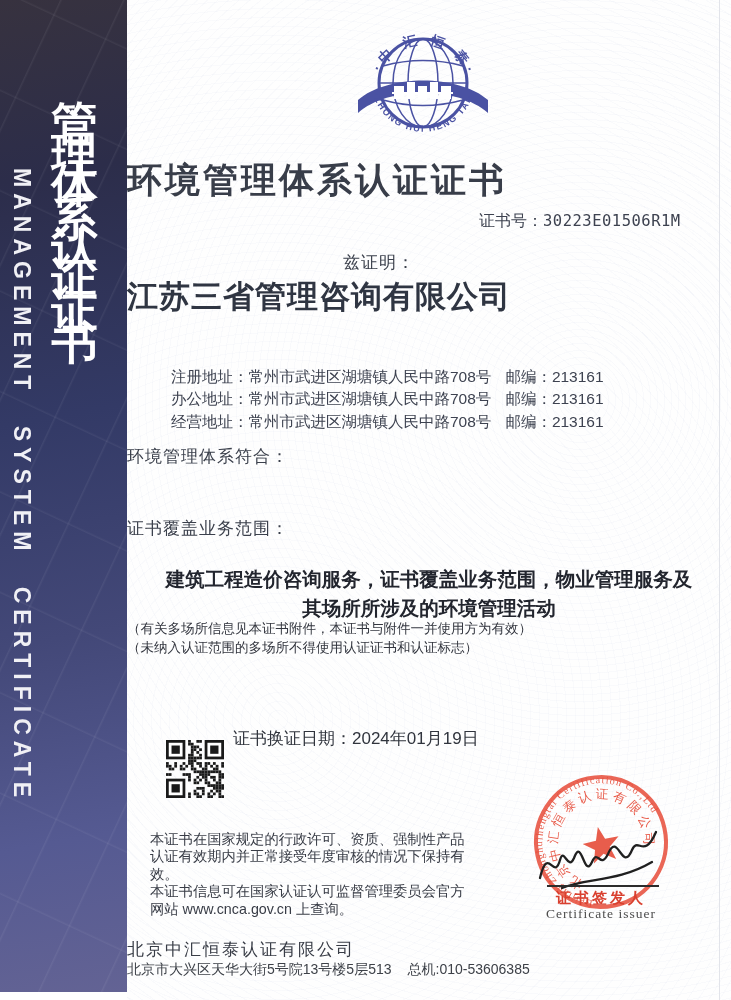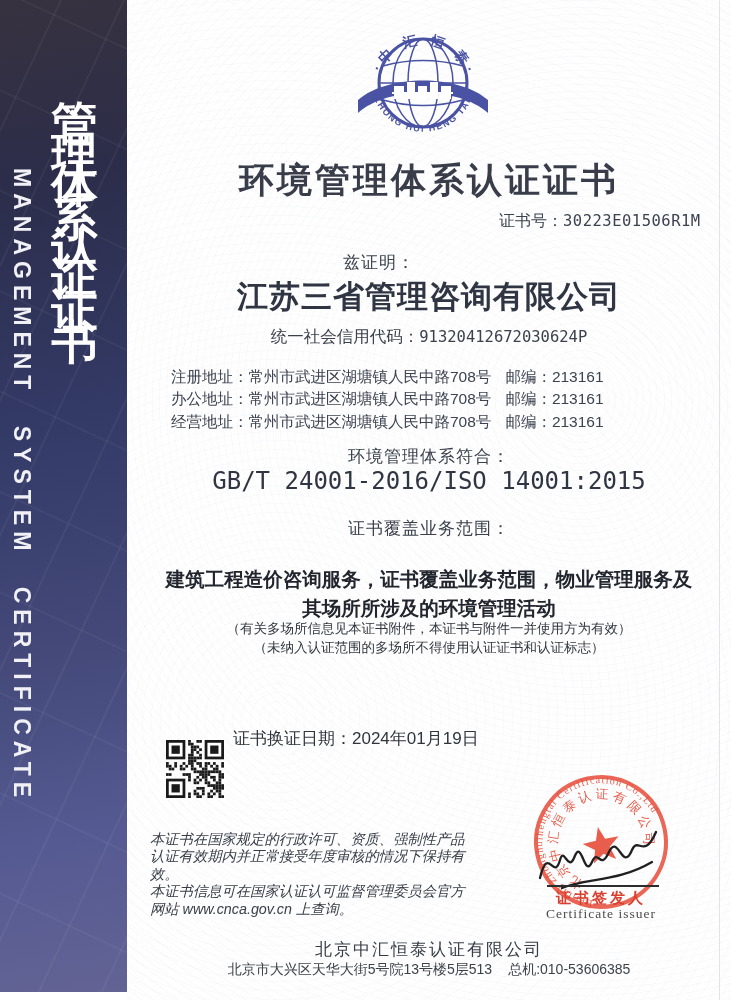--- a/index.html
+++ b/index.html
@@ -23,25 +23,25 @@
 
   
   .content { position:absolute; left:127px; top:0; width:604px; height:1000px;
     background:
       repeating-radial-gradient(circle at 75% 40%, rgba(110,130,190,0.035) 0 1px, transparent 1px 7px),
       repeating-radial-gradient(circle at 25% 72%, rgba(110,130,190,0.03) 0 1px, transparent 1px 9px),
       #fefefe; }
   .scan-line { position:absolute; right:11px; top:0; bottom:0; width:1px; background:#e2e4ea; }
 
   .abs { position:absolute; }
-  .center { left:0; width:604px; text-align:center; }
+  .center { left:0; width:604px; text-align:left; }
 
   .title { top:157px; font-size:35px; font-weight:700; color:#383d49; letter-spacing:3px; }
 
-  .certno { top:211px; left:372px; display:flex; align-items:baseline; font-size:16px; color:#3d4250; }
+  .certno { top:211px; left:352px; display:flex; align-items:baseline; font-size:16px; color:#3d4250; }
   .certno .num { font-family:"DejaVu Sans Mono","Liberation Mono",monospace; font-size:15.5px; letter-spacing:0.5px; }
 
   .intro { top:251px; left:216px; font-size:17px; color:#3b404c; letter-spacing:1px; }
   .company { top:276px; font-size:31px; font-weight:700; color:#2f3542; letter-spacing:1px; }
   .credit { top:326px; font-size:16.5px; color:#3b404c; }
   .credit .num { font-family:"DejaVu Sans Mono","Liberation Mono",monospace; font-size:15.5px; }
 
   .addresses { top:366px; left:44px; font-size:15.5px; color:#3d4250; }
   .addr-row { display:flex; line-height:22.4px;text-align:center; }
   .addr-row .postal-label { margin-left:14px; }
@@ -56,21 +56,21 @@
     font-size:19.5px; line-height:29px; color:#22252e; }
   .scope-note { font-family:"Liberation Serif","DejaVu Serif",serif;
     font-size:13.5px; color:#33363f; }
   .note1 { top:620px; } .note2 { top:639px; }
 
   .qr { left:39px; top:740px; width:58px; height:58px; }
 
   .dates { left:106px; top:727px; display:flex; flex-direction:column; }
   .date-row { display:flex; font-size:17px; color:#30343d; line-height:24.5px; }
 
-  .legal { left:23px; top:831px; width:322px; font-size:14.3px; line-height:17.4px; color:#383c46;font-style:italic; }
+  .legal { left:23px; top:831px; width:322px; font-size:14.3px; line-height:17.4px; color:#383c46; }
 
   .stamp { left:403px; top:771px; width:142px; height:142px; transform:rotate(-12deg); }
   .signature { left:405px; top:816px; width:136px; height:84px; }
   .sig-line { left:420px; top:885px; width:112px; height:2px; background:#2c2c2c; }
   .issuer-cn { left:403px; top:889px; width:142px; text-align:center; color:#d9402f;
     font-size:15px; font-weight:600; letter-spacing:3px; }
   .issuer-en { left:403px; top:906px; width:142px; text-align:center; color:#4c4c4c;
     font-family:"Liberation Serif","DejaVu Serif",serif; font-size:13.5px; letter-spacing:1px; }
 
   .footer-company { top:938px; font-size:17px; color:#383c46; letter-spacing:2px; }
@@ -121,23 +121,20 @@
     </svg>
 
     <div class="abs center title">环境管理体系认证证书</div>
     <div class="abs certno">
       <span>证书号：</span>
       <span class="num">30223E01506R1M</span>
     </div>
 
     <div class="abs intro">兹证明：</div>
     <div class="abs center company">江苏三省管理咨询有限公司</div>
-    <div class="abs center credit">
-      <span>统一社会信用代码：</span><span class="num">91320412672030624P</span>
-    </div>
 
     <div class="abs addresses">
       <div class="addr-row">
         <span>注册地址：</span>
         <span>常州市武进区湖塘镇人民中路708号</span>
         <span class="postal-label">邮编：</span>
         <span>213161</span>
       </div>
       <div class="addr-row">
         <span>办公地址：</span>
@@ -147,21 +144,20 @@
       </div>
       <div class="addr-row">
         <span>经营地址：</span>
         <span>常州市武进区湖塘镇人民中路708号</span>
         <span class="postal-label">邮编：</span>
         <span>213161</span>
       </div>
     </div>
 
     <div class="abs center std-heading">环境管理体系符合：</div>
-    <div class="abs center std-code">GB/T 24001-2016/ISO 14001:2015</div>
 
     <div class="abs center scope-heading">证书覆盖业务范围：</div>
     <div class="abs scope-text">建筑工程造价咨询服务，证书覆盖业务范围，物业管理服务及其场所所涉及的环境管理活动</div>
     <div class="abs center scope-note note1">（有关多场所信息见本证书附件，本证书与附件一并使用方为有效）</div>
     <div class="abs center scope-note note2">（未纳入认证范围的多场所不得使用认证证书和认证标志）</div>
 
     <svg class="abs qr" id="qr-svg" viewBox="0 0 21 21">
         <rect x="0" y="8" width="1" height="1" fill="#1a1a1a"></rect>
         <rect x="0" y="9" width="1" height="1" fill="#1a1a1a"></rect>
         <rect x="0" y="12" width="1" height="1" fill="#1a1a1a"></rect>

